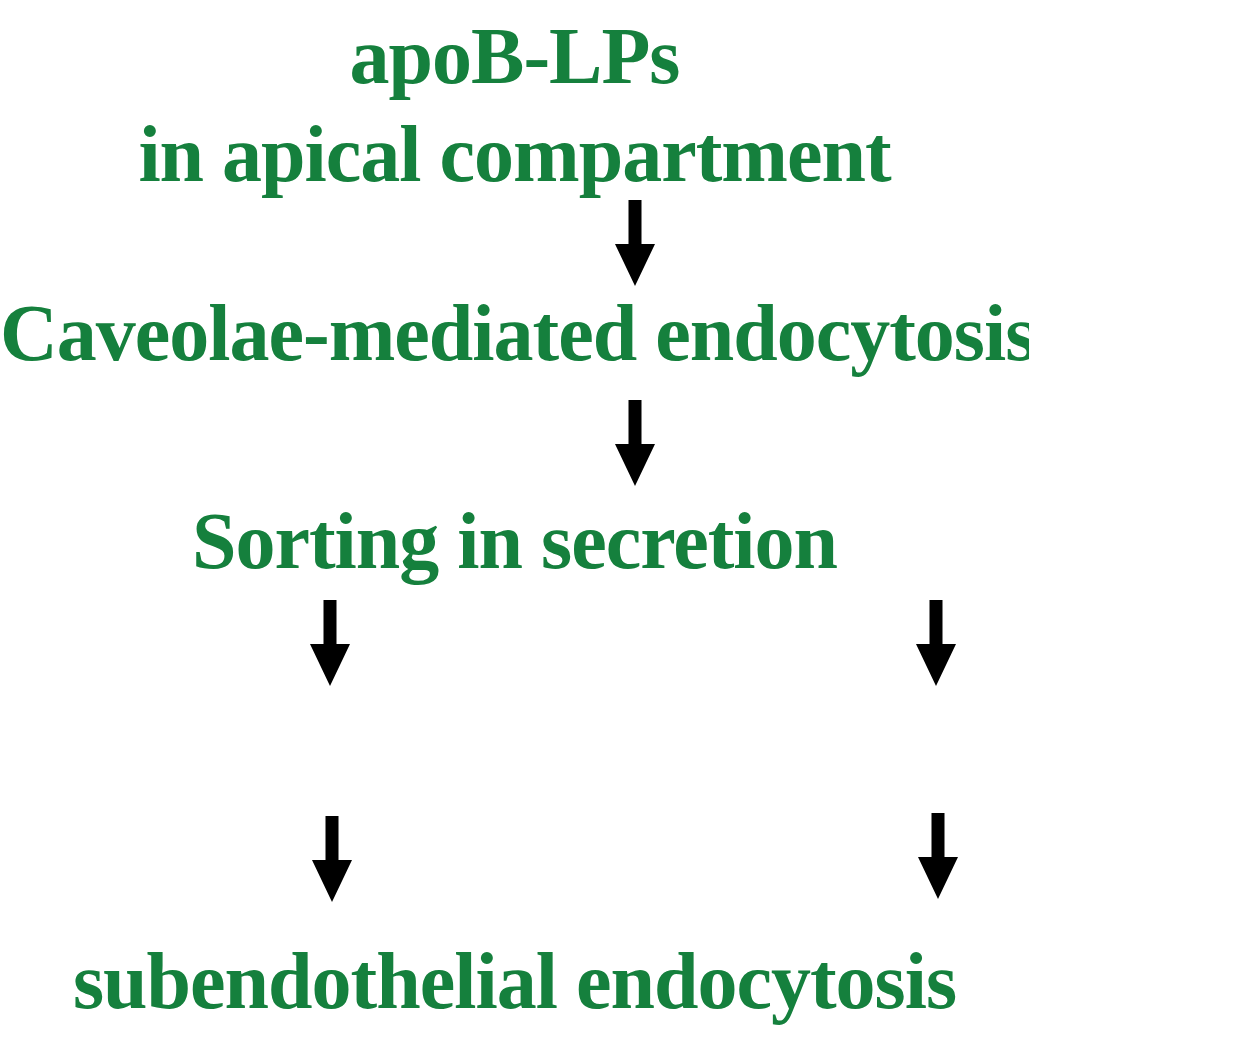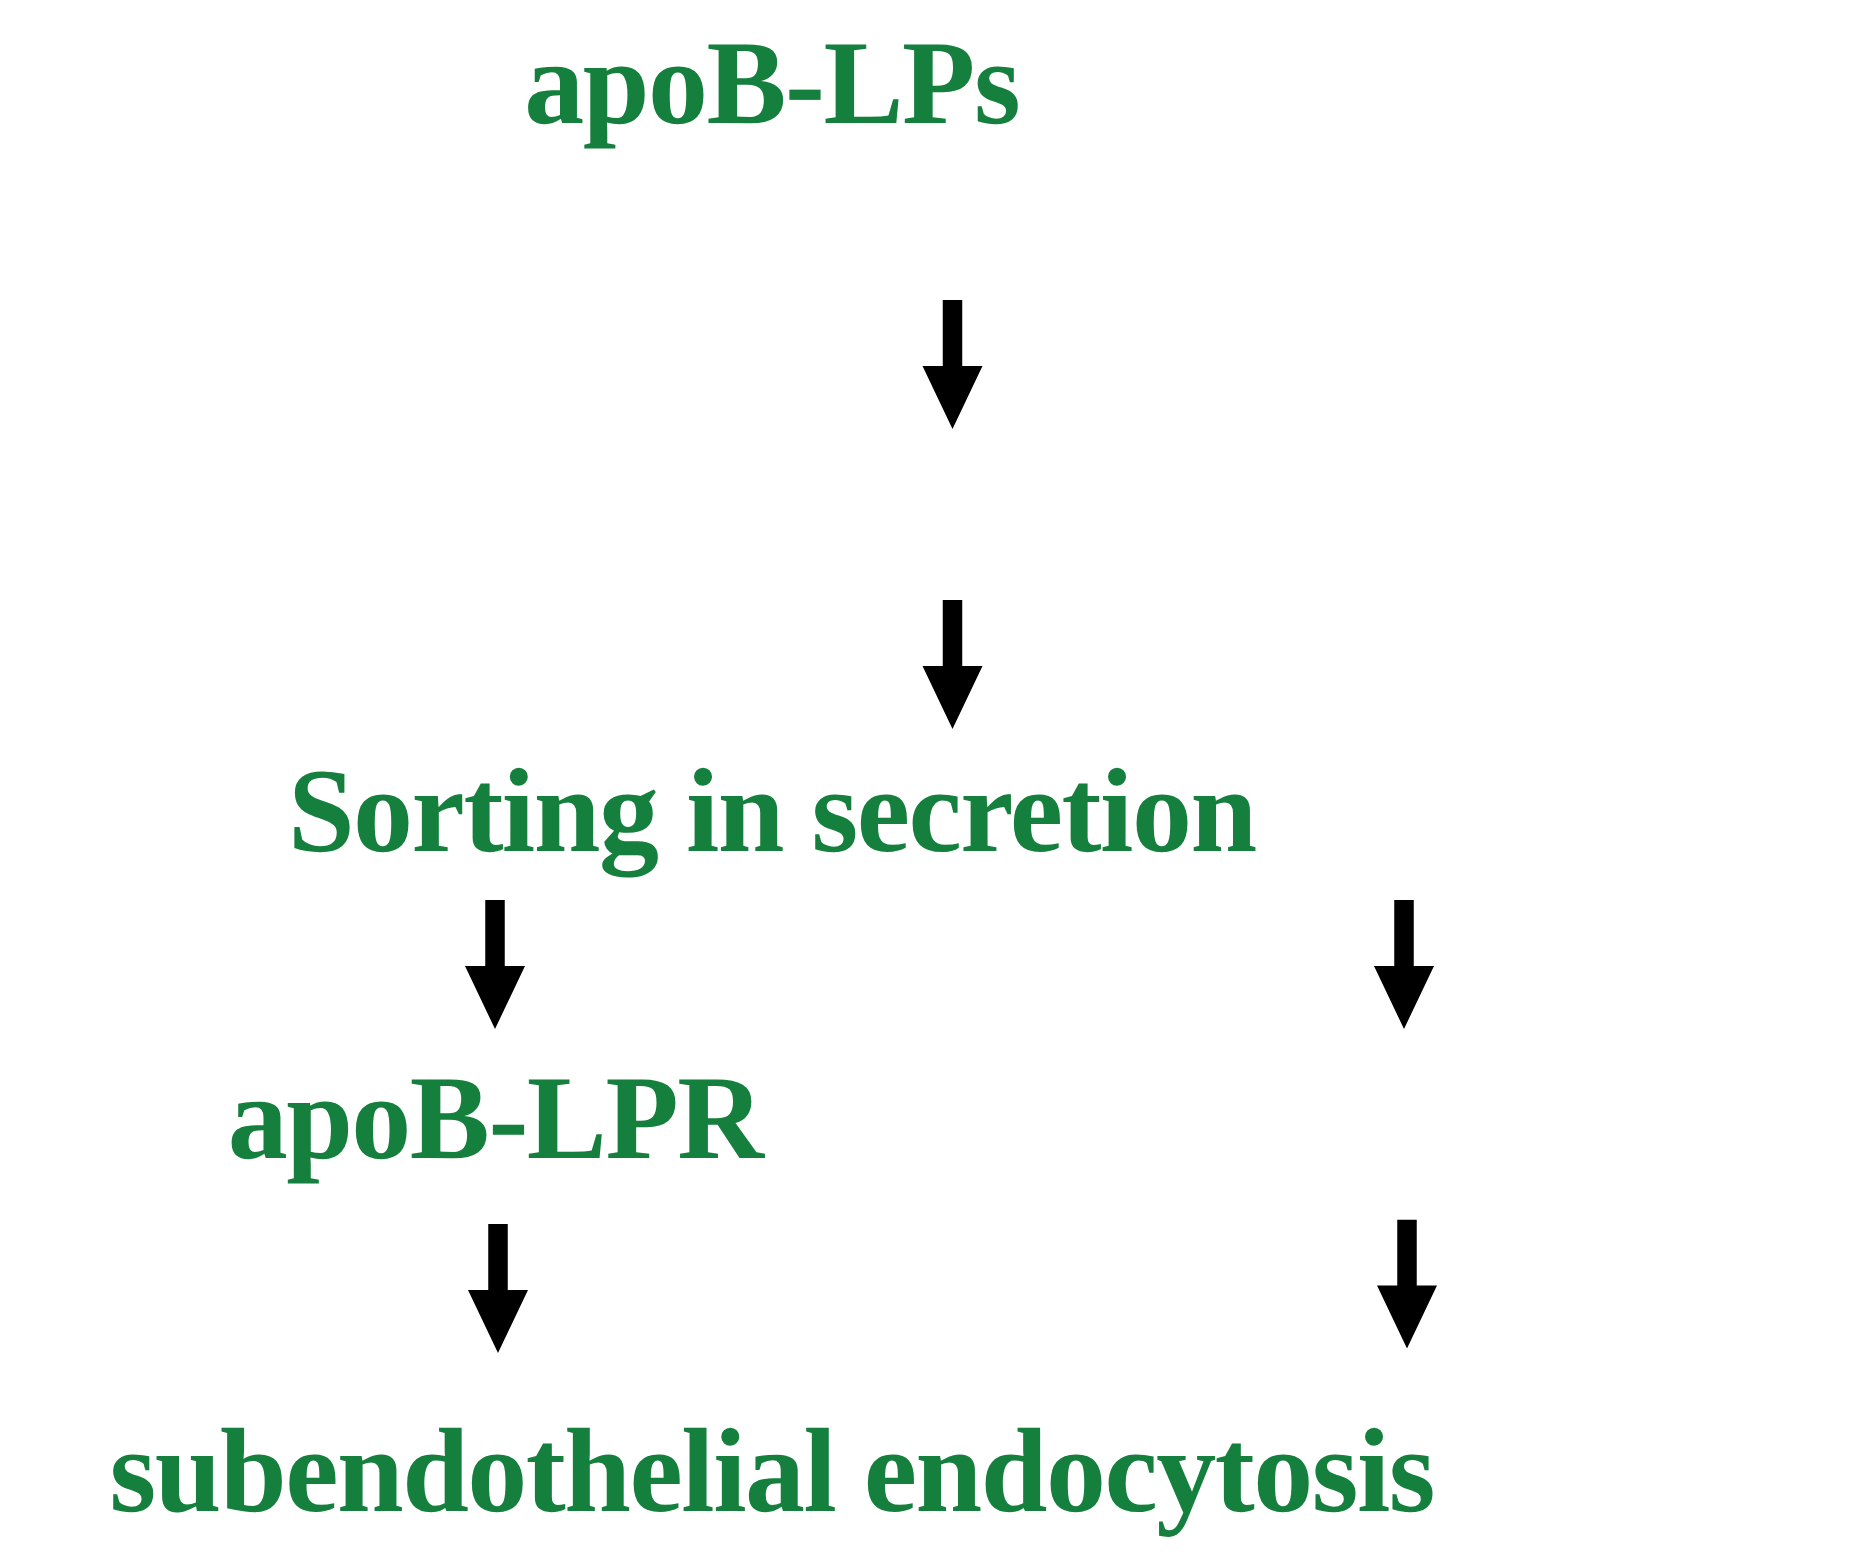--- a/index.html
+++ b/index.html
@@ -51,49 +51,50 @@
     letter-spacing: 0;
   }
 </style>
 </head>
 <body>
 
 <div class="canvas">
 
   <div class="txt centered two-line" style="top:7px;">
     <div>apoB-LPs</div>
+    <div>in apical compartment</div>
   </div>
 
   <div class="arrow" style="left:613px; top:200px;">
     <svg viewBox="0 0 44 86" xmlns="http://www.w3.org/2000/svg">
       <path d="M15.5,0 L28.5,0 L28.5,44 L42,44 L22,86 L2,44 L15.5,44 Z" fill="#000000"></path>
     </svg>
   </div>
 
+  <div class="txt centered" style="top:293px;">Caveolae-mediated endocytosis</div>
 
   <div class="arrow" style="left:613px; top:400px;">
     <svg viewBox="0 0 44 86" xmlns="http://www.w3.org/2000/svg">
       <path d="M15.5,0 L28.5,0 L28.5,44 L42,44 L22,86 L2,44 L15.5,44 Z" fill="#000000"></path>
     </svg>
   </div>
 
   <div class="txt centered" style="top:501px;">Sorting in secretion</div>
 
   <div class="arrow" style="left:308px; top:600px;">
     <svg viewBox="0 0 44 86" xmlns="http://www.w3.org/2000/svg">
       <path d="M15.5,0 L28.5,0 L28.5,44 L42,44 L22,86 L2,44 L15.5,44 Z" fill="#000000"></path>
     </svg>
   </div>
   <div class="arrow" style="left:914px; top:600px;">
     <svg viewBox="0 0 44 86" xmlns="http://www.w3.org/2000/svg">
       <path d="M15.5,0 L28.5,0 L28.5,44 L42,44 L22,86 L2,44 L15.5,44 Z" fill="#000000"></path>
     </svg>
   </div>
 
-  <div class="txt xcenter" style="left:330px; top:706px;">apoB-LPR</div>
 
 
   <div class="arrow" style="left:310px; top:816px;">
     <svg viewBox="0 0 44 86" xmlns="http://www.w3.org/2000/svg">
       <path d="M15.5,0 L28.5,0 L28.5,44 L42,44 L22,86 L2,44 L15.5,44 Z" fill="#000000"></path>
     </svg>
   </div>
   <div class="arrow" style="left:916px; top:813px;">
     <svg viewBox="0 0 44 86" xmlns="http://www.w3.org/2000/svg">
       <path d="M15.5,0 L28.5,0 L28.5,44 L42,44 L22,86 L2,44 L15.5,44 Z" fill="#000000"></path>

